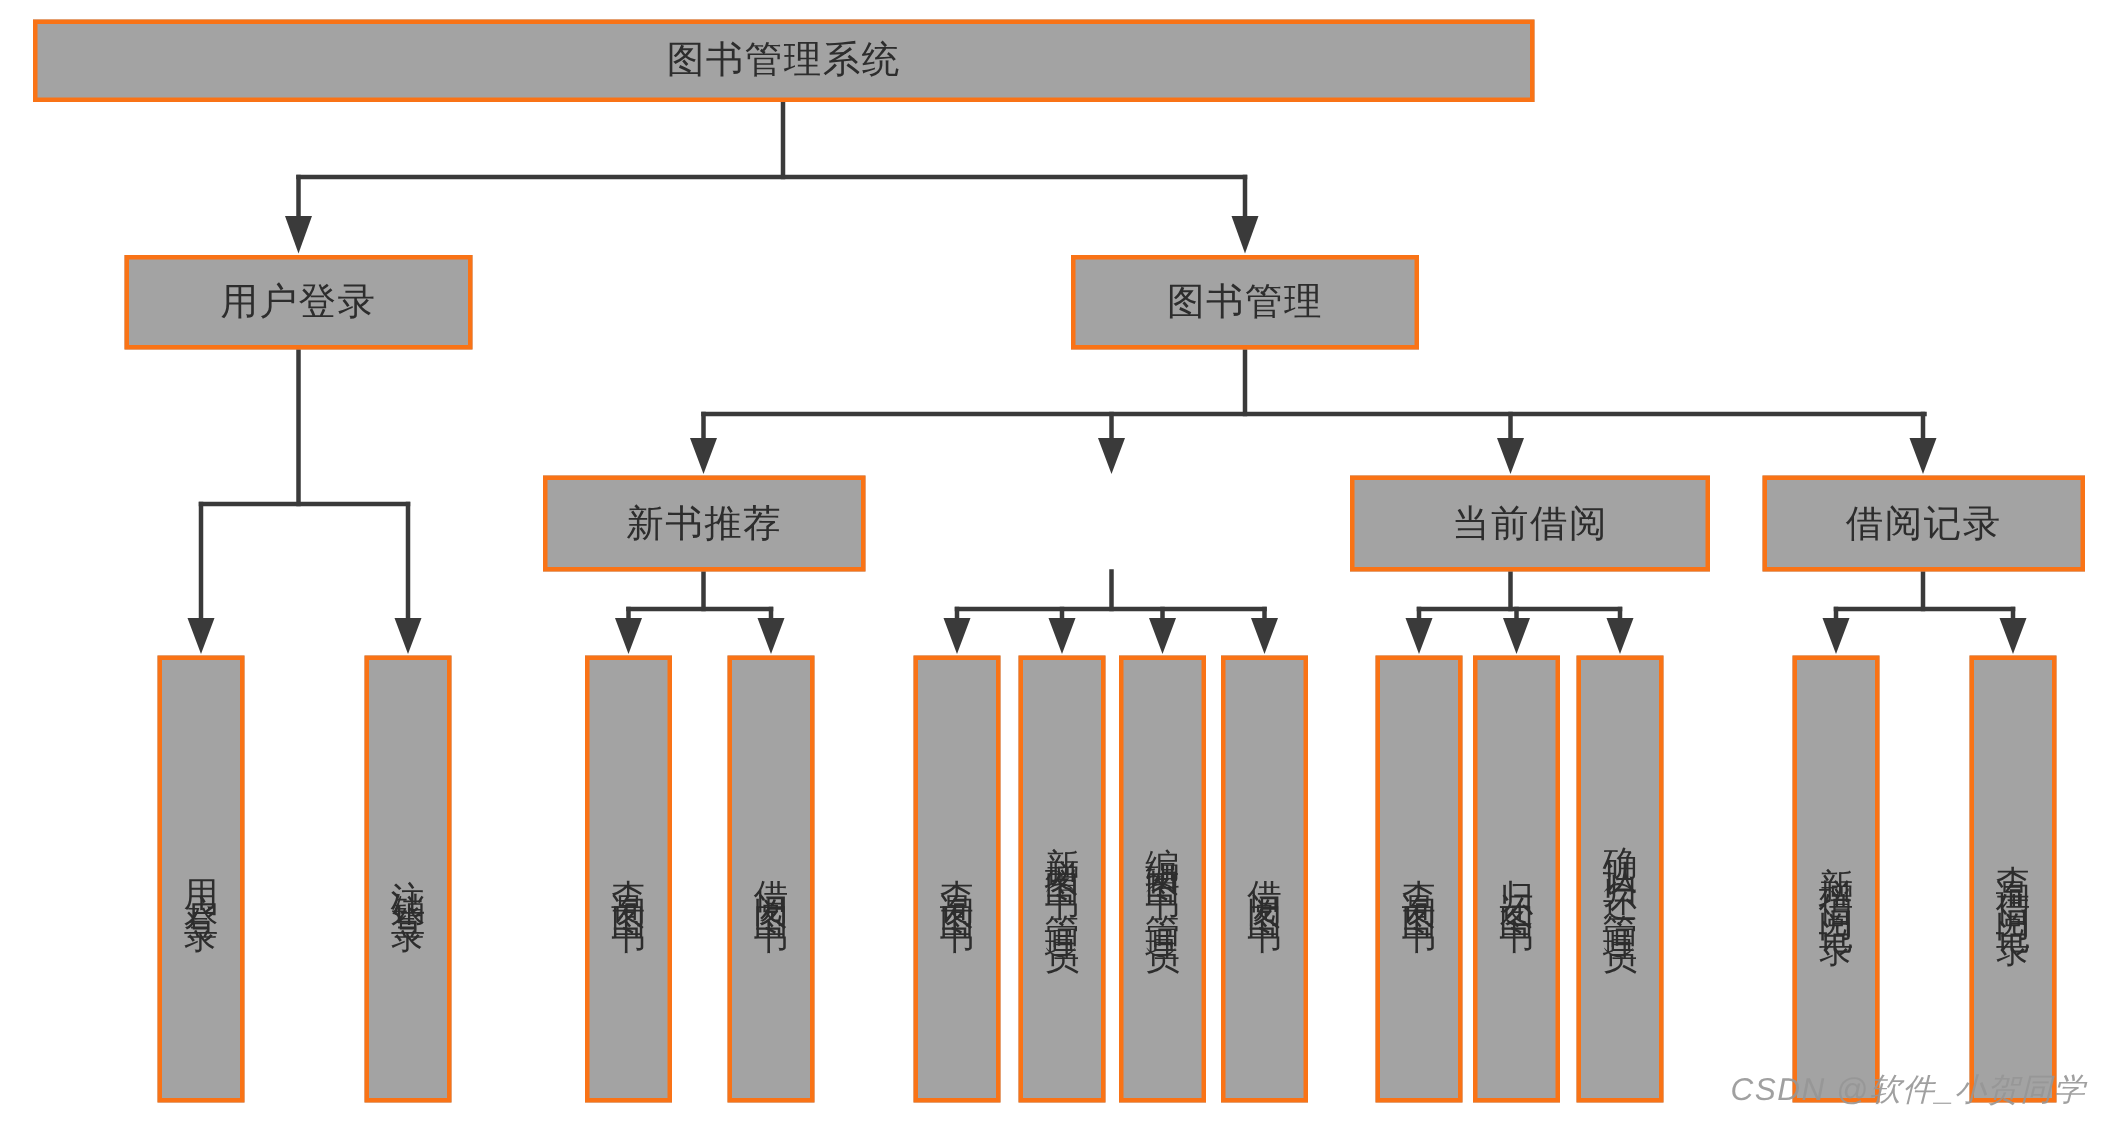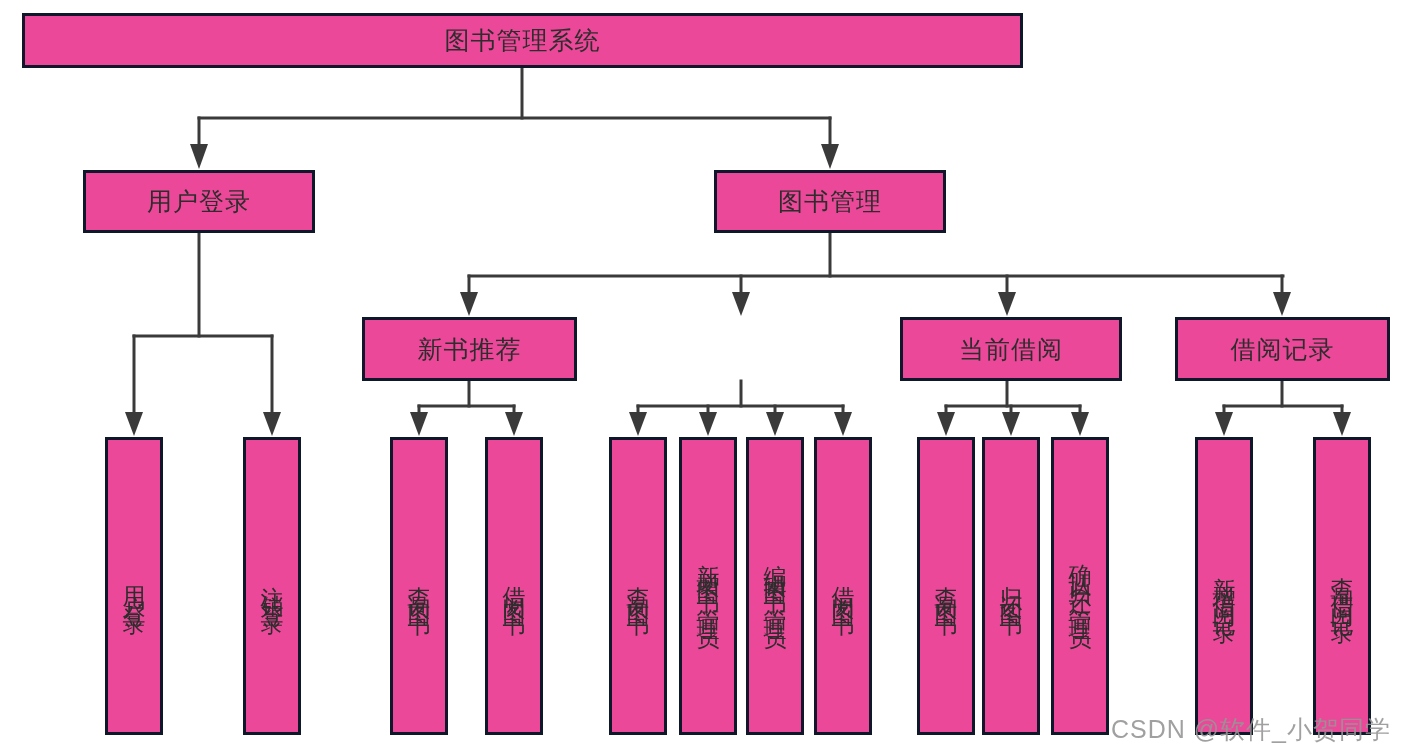--- a/index.html
+++ b/index.html
@@ -3,48 +3,48 @@
 <meta charset="utf-8">
 <style>
   html,body{margin:0;padding:0;background:#fff;}
   body{font-family:"Liberation Sans","DejaVu Sans",sans-serif;}
   .canvas{
     position:relative;width:1405px;height:747px;background:#ffffff;overflow:hidden;
     color:#2d2d2d;
   }
   .conn{position:absolute;left:0;top:0;width:1405px;height:747px;}
   .node{
-    position:absolute;box-sizing:border-box;border:3px solid #0f172a;background:#ec4899;
+    position:absolute;box-sizing:border-box;border:3px solid #f97316;background:#a3a3a3;
     display:flex;align-items:center;justify-content:center;
   }
   .node .lbl{
     font-size:25px;letter-spacing:1px;color:#2d2d2d;white-space:nowrap;line-height:1;
   }
   .leaf .lbl{
     writing-mode:vertical-rl;text-orientation:mixed;
     font-size:23px;letter-spacing:9px;line-height:1;white-space:nowrap;
   }
   
   .n-root{left:22px;top:13px;width:1001px;height:55px;}
   .n-l2a{left:83px;top:170px;width:232px;height:63px;}
   .n-l2b{left:714px;top:170px;width:232px;height:63px;}
   .n-l3a{left:362px;top:317px;width:215px;height:64px;}
   .n-l3b{left:634px;top:317px;width:215px;height:64px;}
-  .n-l3c{left:900px;top:317px;width:222px;height:64px;}
+  .n-l3c{left:900px;top:317px;width:240px;height:64px;}
   .n-l3d{left:1175px;top:317px;width:215px;height:64px;}
   
   .leaf{top:437px;width:58px;height:298px;}
   .lf-1a{left:105px;} .lf-1b{left:243px;}
   .lf-2a{left:390px;} .lf-2b{left:485px;}
   .lf-3a{left:609px;} .lf-3b{left:679px;} .lf-3c{left:746px;} .lf-3d{left:814px;}
   .lf-4a{left:917px;} .lf-4b{left:982px;} .lf-4c{left:1051px;}
   .lf-5a{left:1195px;} .lf-5b{left:1313px;}
   .watermark{
-    position:absolute;right:14px;top:714px;font-size:25px;line-height:1.2;
-    color:rgba(150,150,150,0.9);letter-spacing:1px;white-space:nowrap;z-index:5;
+    position:absolute;right:14px;top:714px;font-size:21px;line-height:1.2;
+    color:rgba(150,150,150,0.9);letter-spacing:1px;white-space:nowrap;z-index:5;font-style:italic;
   }
 </style>
 </head>
 <body>
 
 <div class="canvas">
 
   <svg class="conn" viewBox="0 0 1405 747" xmlns="http://www.w3.org/2000/svg">
     <g stroke="#3a3a3a" stroke-width="3" fill="none" stroke-linecap="square">
 

